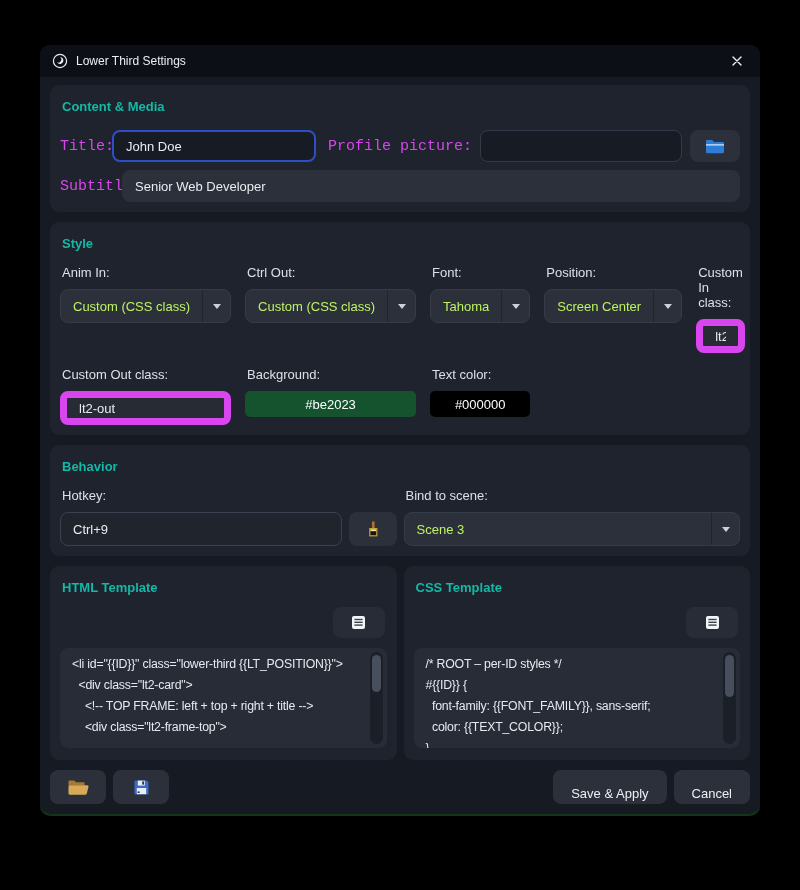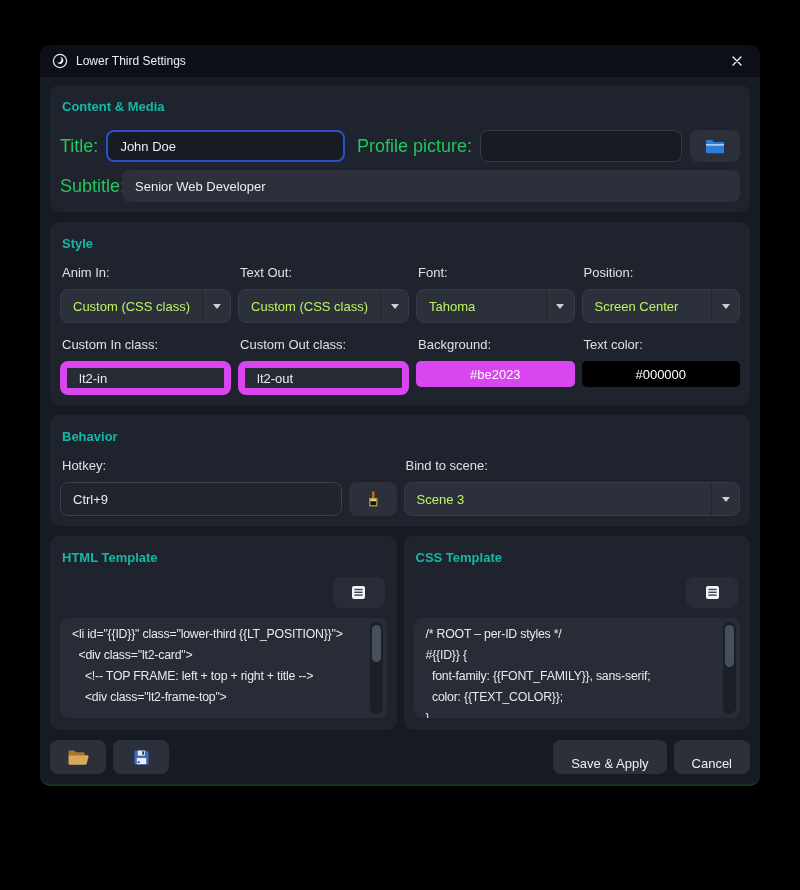--- a/index.html
+++ b/index.html
@@ -10,38 +10,38 @@
   
   .titlebar{height:32px;display:flex;align-items:center;gap:8px;padding:0 12px;
             background:#0c0f15;border-radius:10px 10px 0 0;}
   .titlebar-title{font-size:12px;color:#eceff3;}
   .close-btn{margin-left:auto;background:none;border:none;cursor:pointer;padding:2px 4px;line-height:0;}
   
   .dialog-body{padding:8px 10px 10px;}
   .card{background:#1e232d;border-radius:9px;padding:10px;margin-bottom:10px;}
   .section-title{font-size:13px;font-weight:700;color:#14b8a6;margin:4px 2px 0;}
   .fld-label{display:block;font-size:13px;color:#dce0e6;margin:14px 2px 9px;}
-  .inline-label{font-size:18px;color:#22c55e;white-space:nowrap;}
+  .inline-label{font-size:15px;color:#d946ef;white-space:nowrap;font-family:Liberation Mono, monospace;}
   
   .input{height:32px;border-radius:8px;font-size:13px;color:#e9ecf1;box-sizing:border-box;
          padding:0 12px;background:#2b303a;border:1px solid transparent;outline:none;
          font-family:inherit;}
   .input.dark{background:#171b23;border:1px solid #343b48;}
   .input.focused{background:#171b23;border:2px solid #2e4ec5;}
   .input.soft{background:#262b34;border:7px solid #d946ef;height:34px;width:100%;}
   
   .select{height:34px;background:#2b303a;border:1px solid #353c49;border-radius:8px;
           display:flex;align-items:center;box-sizing:border-box;cursor:pointer;overflow:hidden;}
   .select-value{flex:1;padding:0 12px;font-size:13px;color:#bef264;white-space:nowrap;}
   .select-arrow{width:27px;align-self:stretch;display:flex;align-items:center;justify-content:center;
                 border-left:1px solid #20242d;}
   .tri{width:0;height:0;border-left:4.5px solid transparent;border-right:4.5px solid transparent;
        border-top:5.5px solid #ccd1d9;}
   
-  .grid3{display:grid;grid-template-columns:1fr 1fr 1fr 1fr;column-gap:7px;}
+  .grid3{display:grid;grid-template-columns:1fr 1fr 1fr 1fr 1fr;column-gap:14px;}
   .grid2{display:grid;grid-template-columns:1fr 1fr;column-gap:7px;}
   .hstack{display:flex;gap:7px;align-items:center;}
   .row{display:flex;align-items:center;}
   .mt16{margin-top:16px;} .mt8{margin-top:8px;}
   .grow{flex:1;}
   
   .swatch{height:26px;border:none;border-radius:5px;width:100%;font-size:13px;color:#fff;
           display:flex;align-items:center;justify-content:center;font-family:inherit;cursor:pointer;}
   
   .icon-btn{height:32px;width:50px;background:#2b303a;border:none;border-radius:8px;
@@ -119,21 +119,21 @@
           <div>
             <span class="fld-label">Anim In:</span>
             <div class="select">
               <span class="select-value">Custom (CSS class)</span>
               <span class="select-arrow">
                   <span class="tri"></span>
                 </span>
             </div>
           </div>
           <div>
-            <span class="fld-label">Text Out:</span>
+            <span class="fld-label">Ctrl Out:</span>
             <div class="select">
               <span class="select-value">Custom (CSS class)</span>
               <span class="select-arrow">
                   <span class="tri"></span>
                 </span>
             </div>
           </div>
           <div>
             <span class="fld-label">Font:</span>
             <div class="select">
@@ -157,21 +157,21 @@
             <span class="fld-label">Custom In class:</span>
             <input class="input soft" value="lt2-in" style="">
           </div>
           <div>
             <span class="fld-label">Custom Out class:</span>
             <input class="input soft" value="lt2-out" style="">
           </div>
 
           <div>
             <span class="fld-label">Background:</span>
-            <button class="swatch" style="background-color: #d946ef;">#be2023</button>
+            <button class="swatch" style="background-color: #14532d;">#be2023</button>
           </div>
           <div>
             <span class="fld-label">Text color:</span>
             <button class="swatch" style="background-color: rgb(0, 0, 0);">#000000</button>
           </div>
           <div></div>
         </div>
       </section>
 
       <section class="card">

